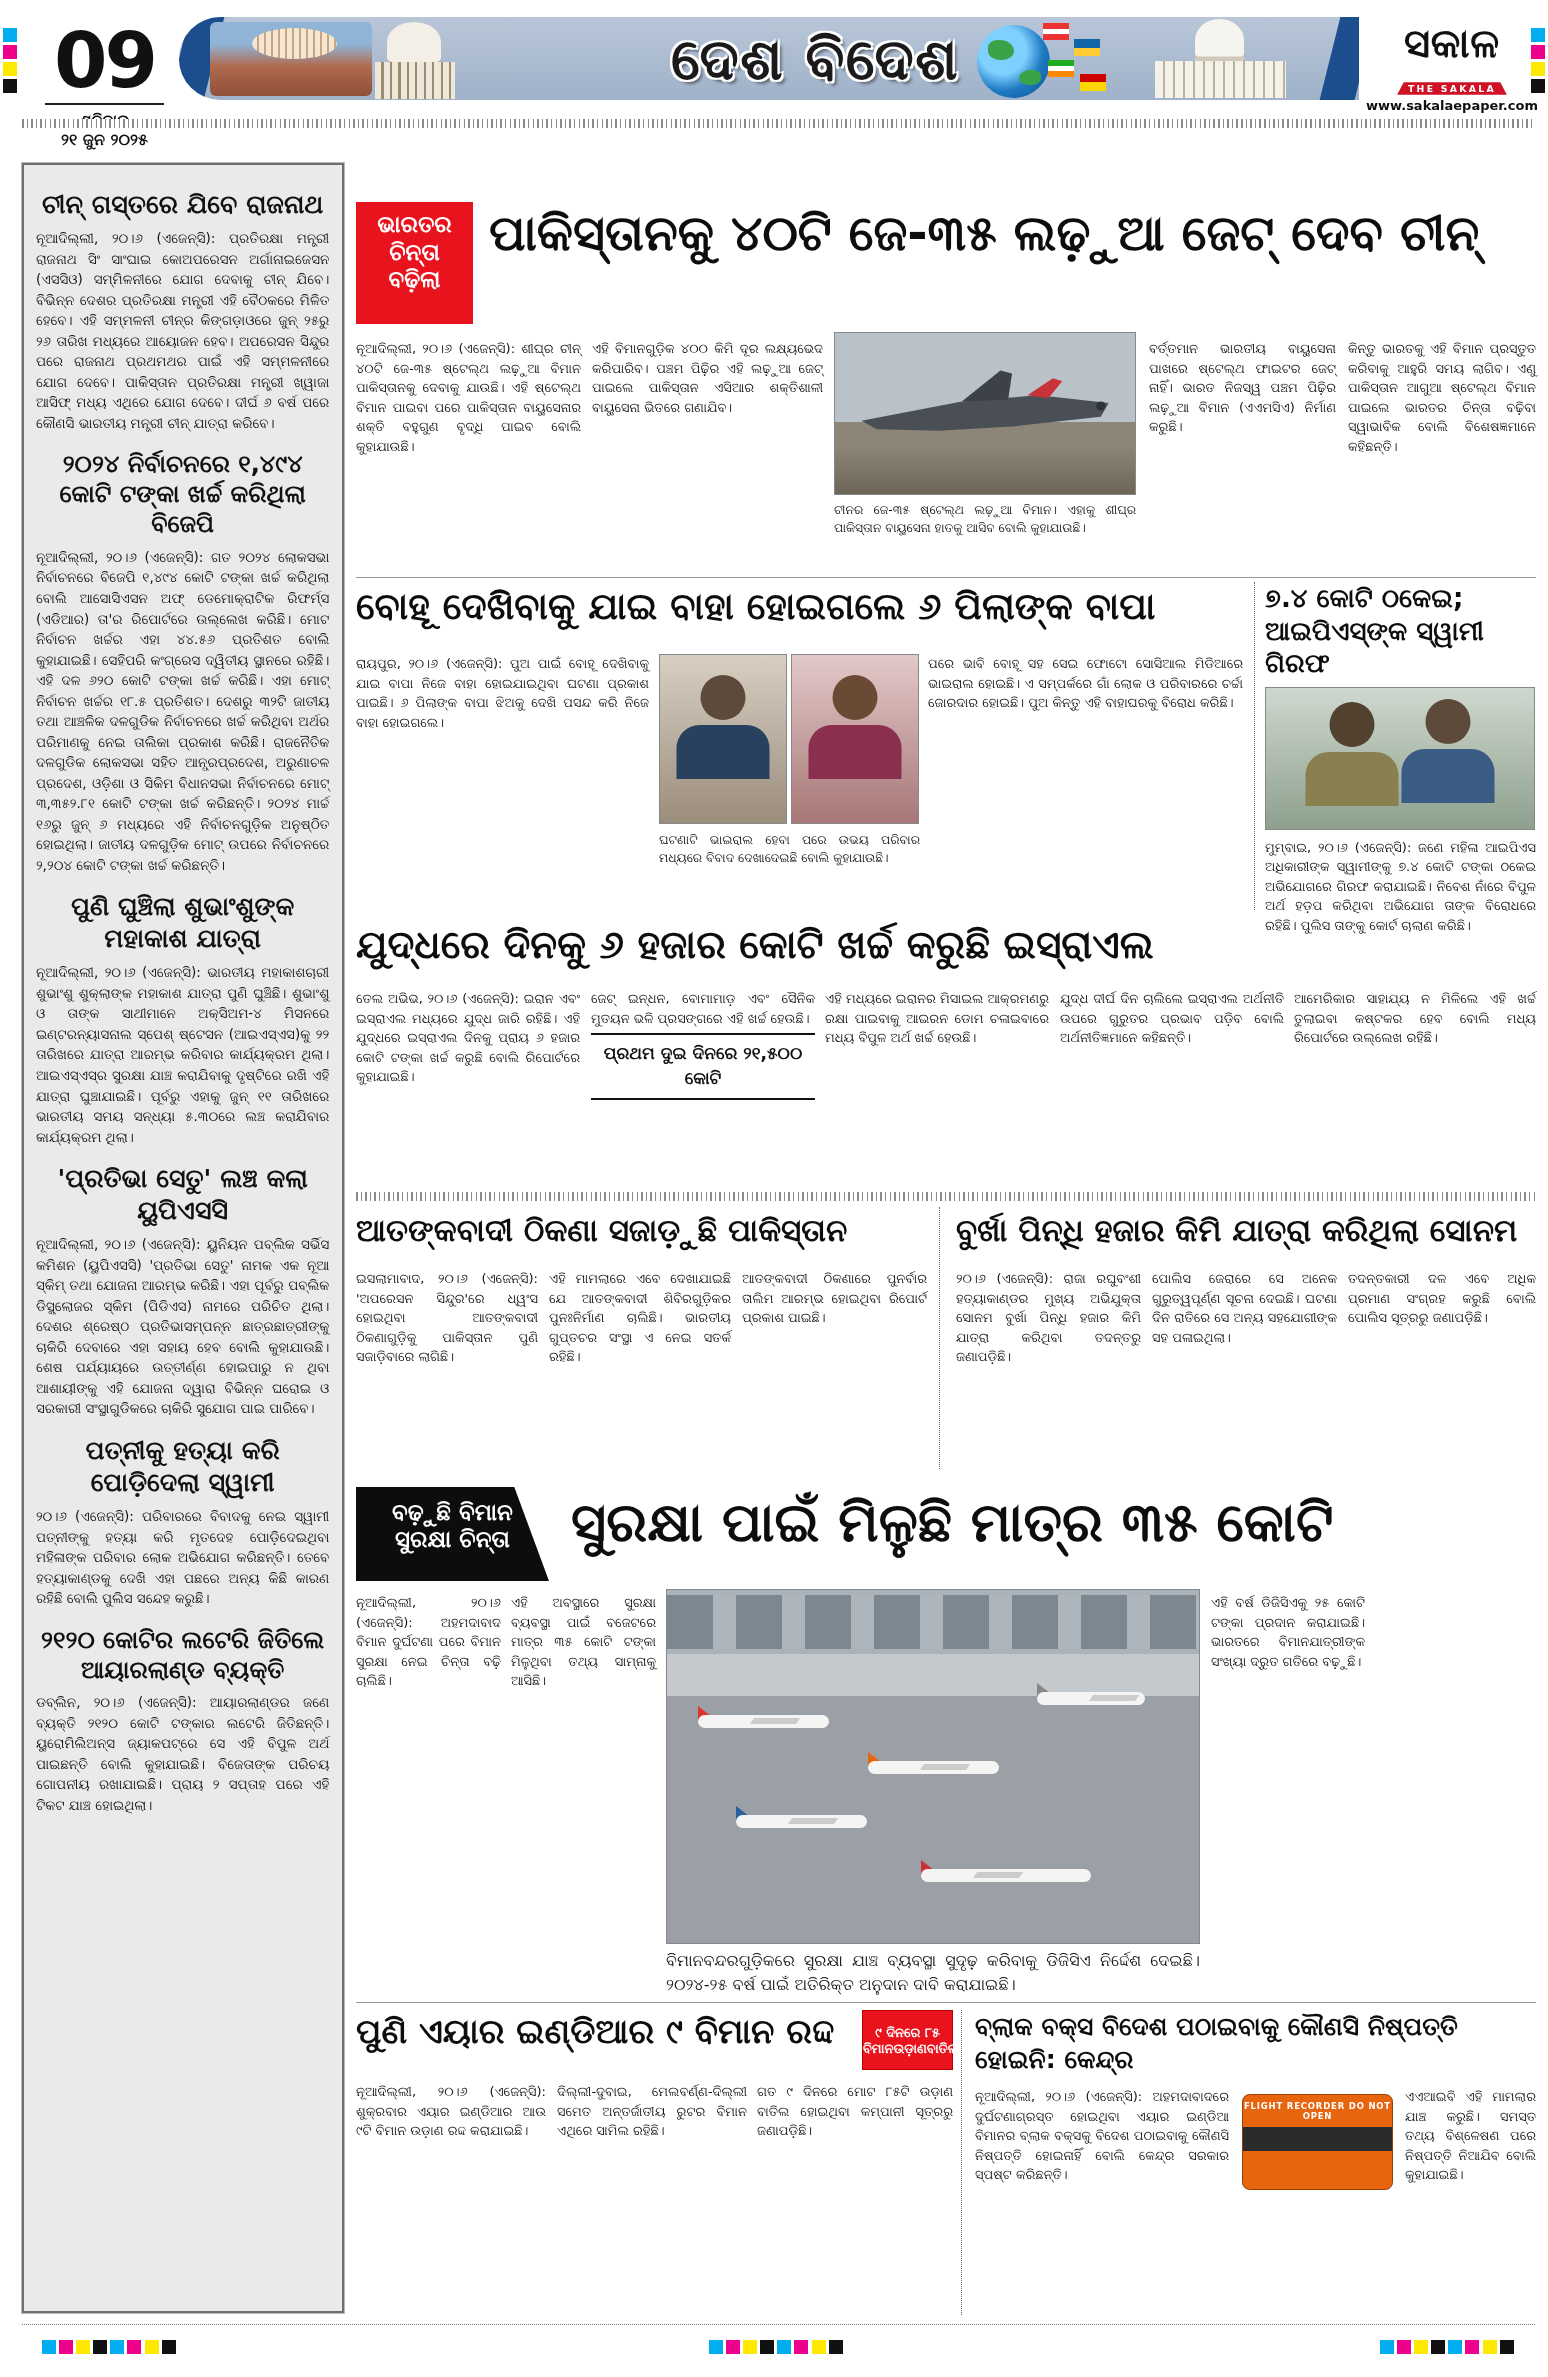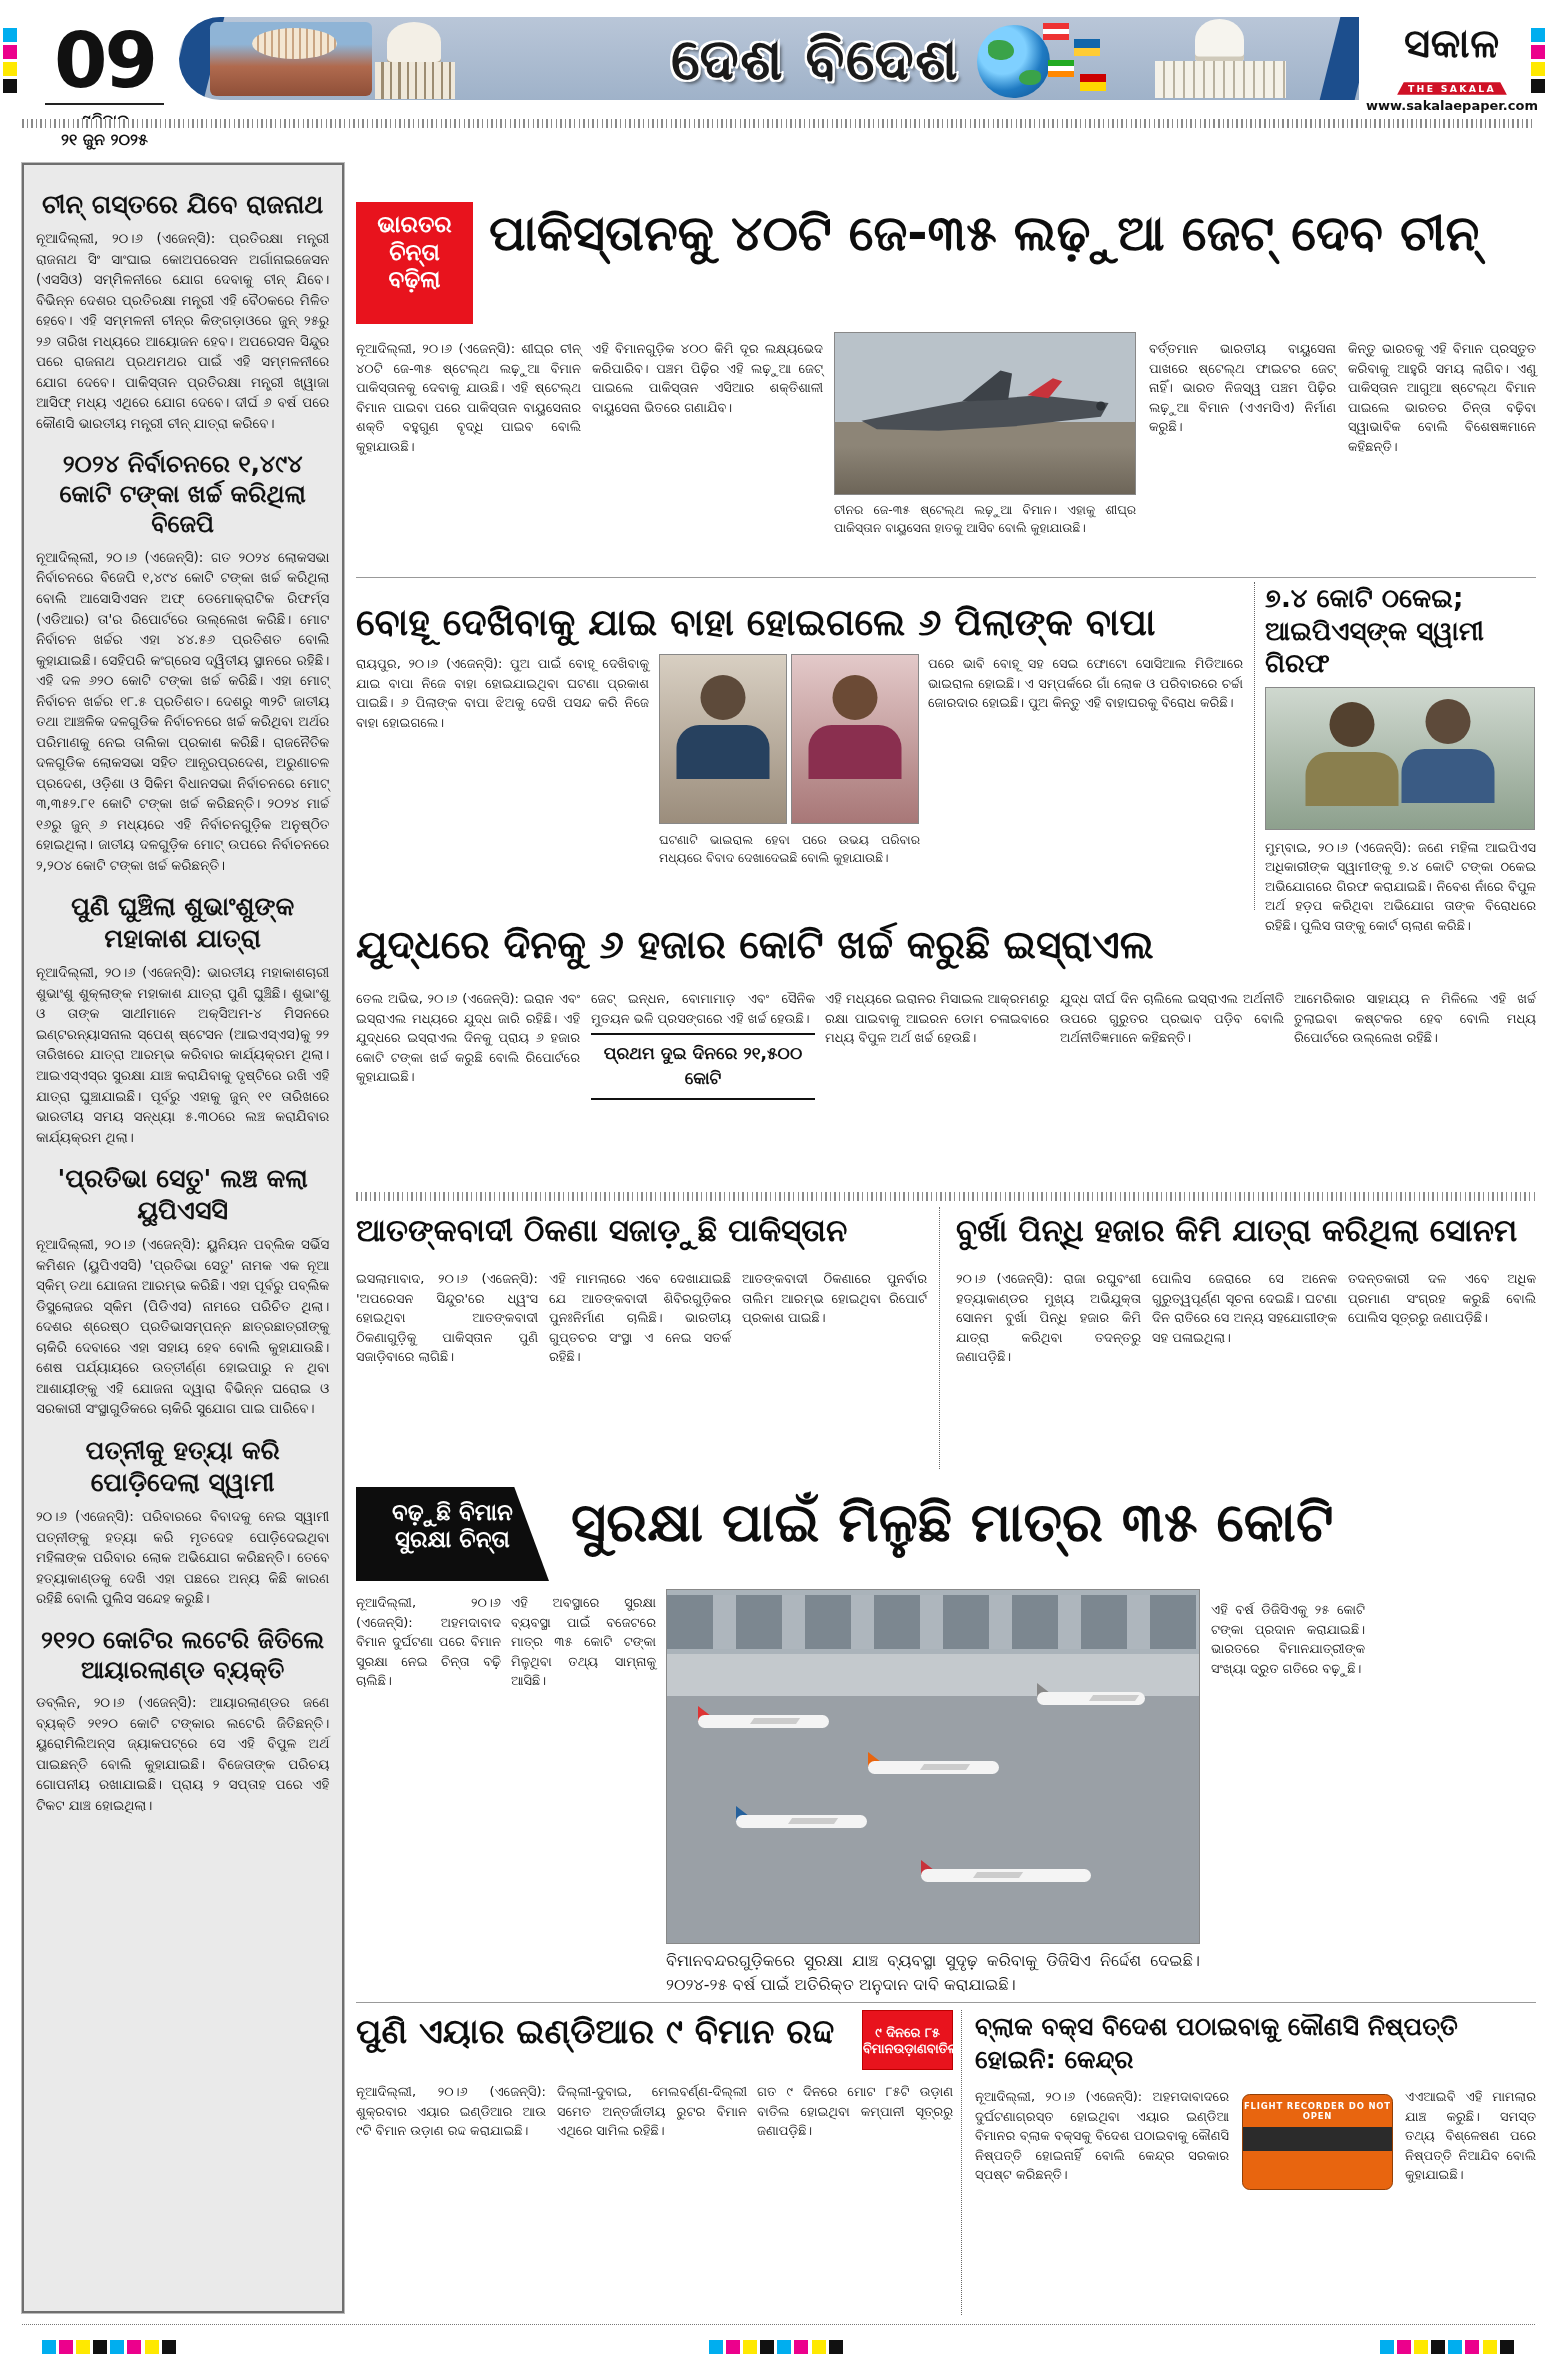--- a/index.html
+++ b/index.html
@@ -193,21 +193,21 @@
       <circle cx="330" cy="66" r="6" fill="#2e3338"></circle>
     </svg>
   </div>
   <div class="bodycol" style="left:834px; top:501px; width:302px; height:71px; font-size:12.3px;">ଚୀନର ଜେ-୩୫ ଷ୍ଟେଲ୍ଥ ଲଢ଼ୁଆ ବିମାନ। ଏହାକୁ ଶୀଘ୍ର ପାକିସ୍ତାନ ବାୟୁସେନା ହାତକୁ ଆସିବ ବୋଲି କୁହାଯାଉଛି।</div>
 
   <div class="bodycol" style="left:1149px; top:339px; width:187px; height:231px;">ବର୍ତ୍ତମାନ ଭାରତୀୟ ବାୟୁସେନା ପାଖରେ ଷ୍ଟେଲ୍ଥ ଫାଇଟର ଜେଟ୍ ନାହିଁ। ଭାରତ ନିଜସ୍ୱ ପଞ୍ଚମ ପିଢ଼ିର ଲଢ଼ୁଆ ବିମାନ (ଏଏମସିଏ) ନିର୍ମାଣ କରୁଛି।</div>
   <div class="bodycol" style="left:1348px; top:339px; width:188px; height:231px;">କିନ୍ତୁ ଭାରତକୁ ଏହି ବିମାନ ପ୍ରସ୍ତୁତ କରିବାକୁ ଆହୁରି ସମୟ ଲାଗିବ। ଏଣୁ ପାକିସ୍ତାନ ଆଗୁଆ ଷ୍ଟେଲ୍ଥ ବିମାନ ପାଇଲେ ଭାରତର ଚିନ୍ତା ବଢ଼ିବା ସ୍ୱାଭାବିକ ବୋଲି ବିଶେଷଜ୍ଞମାନେ କହିଛନ୍ତି।</div>
 
   <div class="hline" style="left:356px; top:577px; width:1180px;"></div>
 
-  <div class="headline" style="left:356px; top:586px; width:895px; font-size:37px; line-height:1.15;margin-top:16px;">ବୋହୂ ଦେଖିବାକୁ ଯାଇ ବାହା ହୋଇଗଲେ ୬ ପିଲାଙ୍କ ବାପା</div>
+  <div class="headline" style="left:356px; top:586px; width:895px; font-size:37px; line-height:1.15;">ବୋହୂ ଦେଖିବାକୁ ଯାଇ ବାହା ହୋଇଗଲେ ୬ ପିଲାଙ୍କ ବାପା</div>
   <div class="bodycol" style="left:356px; top:654px; width:293px; height:254px;">ରାୟପୁର, ୨୦।୬ (ଏଜେନ୍ସି): ପୁଅ ପାଇଁ ବୋହୂ ଦେଖିବାକୁ ଯାଇ ବାପା ନିଜେ ବାହା ହୋଇଯାଇଥିବା ଘଟଣା ପ୍ରକାଶ ପାଇଛି। ୬ ପିଲାଙ୍କ ବାପା ଝିଅକୁ ଦେଖି ପସନ୍ଦ କରି ନିଜେ ବାହା ହୋଇଗଲେ।</div>
 
   <div class="photo portrait1" style="left:659px; top:654px; width:128px; height:170px;">
     <div class="person" style="top:20px;">
         <div class="head"></div>
         <div class="torso" style="background:#27415f;"></div>
       </div>
   </div>
   <div class="photo portrait2" style="left:791px; top:654px; width:128px; height:170px;">
     <div class="person" style="top:20px;">
@@ -295,21 +295,21 @@
         <div class="wing"></div>
       </div>
     <div class="plane" style="left:370px; top:93px;">
         <div class="tail" style="background:#888;"></div>
         <div class="fus" style="width:108px;"></div>
         <div class="wing"></div>
       </div>
   </div>
   <div class="bodycol" style="left:666px; top:1949px; width:534px; height:46px; font-size:16px;">ବିମାନବନ୍ଦରଗୁଡ଼ିକରେ ସୁରକ୍ଷା ଯାଞ୍ଚ ବ୍ୟବସ୍ଥା ସୁଦୃଢ଼ କରିବାକୁ ଡିଜିସିଏ ନିର୍ଦ୍ଦେଶ ଦେଇଛି। ୨୦୨୪-୨୫ ବର୍ଷ ପାଇଁ ଅତିରିକ୍ତ ଅନୁଦାନ ଦାବି କରାଯାଇଛି।</div>
 
-  <div class="bodycol" style="left:1211px; top:1593px; width:154px; height:347px;margin-top:7px;">ଏହି ବର୍ଷ ଡିଜିସିଏକୁ ୨୫ କୋଟି ଟଙ୍କା ପ୍ରଦାନ କରାଯାଇଛି। ଭାରତରେ ବିମାନଯାତ୍ରୀଙ୍କ ସଂଖ୍ୟା ଦ୍ରୁତ ଗତିରେ ବଢ଼ୁଛି।</div>
+  <div class="bodycol" style="left:1211px; top:1593px; width:154px; height:347px;">ଏହି ବର୍ଷ ଡିଜିସିଏକୁ ୨୫ କୋଟି ଟଙ୍କା ପ୍ରଦାନ କରାଯାଇଛି। ଭାରତରେ ବିମାନଯାତ୍ରୀଙ୍କ ସଂଖ୍ୟା ଦ୍ରୁତ ଗତିରେ ବଢ଼ୁଛି।</div>
 
   <div class="hline" style="left:356px; top:2002px; width:1180px;"></div>
 
   <div class="headline" style="left:356px; top:2011px; width:501px; font-size:34px;">ପୁଣି ଏୟାର ଇଣ୍ଡିଆର ୯ ବିମାନ ରଦ୍ଦ</div>
   <div class="redbadge" style="left:862px; top:2010px; width:91px; height:60px; font-size:13px; padding-top:14px;">
     <div>୯ ଦିନରେ ୮୫</div>
     <div>ବିମାନଉଡ଼ାଣବାତିଲ</div>
   </div>
   <div class="bodycol" style="left:356px; top:2082px; width:190px; height:231px;">ନୂଆଦିଲ୍ଲୀ, ୨୦।୬ (ଏଜେନ୍ସି): ଶୁକ୍ରବାର ଏୟାର ଇଣ୍ଡିଆର ଆଉ ୯ଟି ବିମାନ ଉଡ଼ାଣ ରଦ୍ଦ କରାଯାଇଛି।</div>
   <div class="bodycol" style="left:557px; top:2082px; width:190px; height:231px;">ଦିଲ୍ଲୀ-ଦୁବାଇ, ମେଲବର୍ଣ୍ଣ-ଦିଲ୍ଲୀ ସମେତ ଅନ୍ତର୍ଜାତୀୟ ରୁଟର ବିମାନ ଏଥିରେ ସାମିଲ ରହିଛି।</div>

